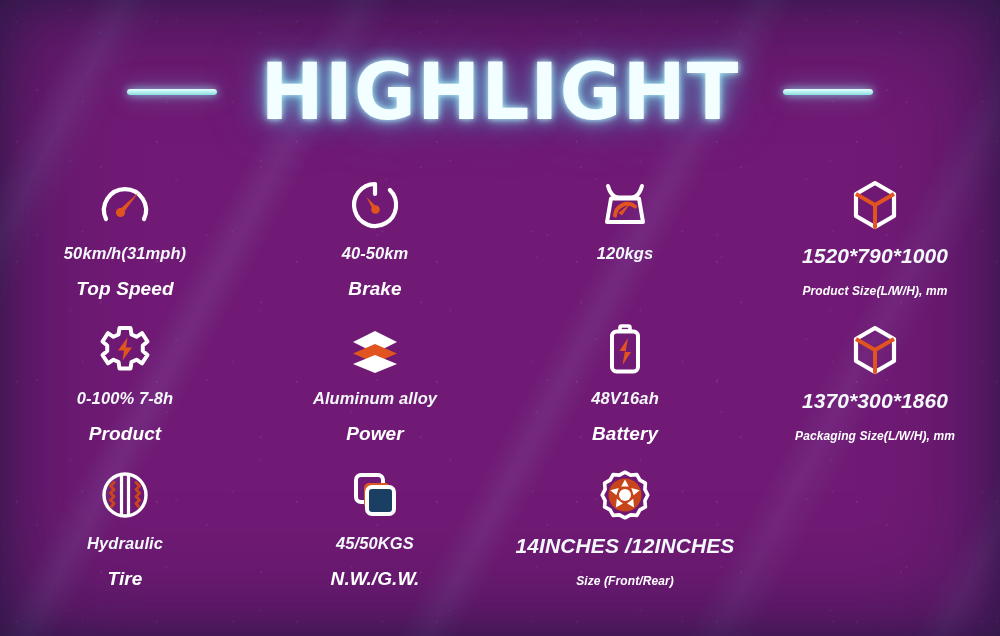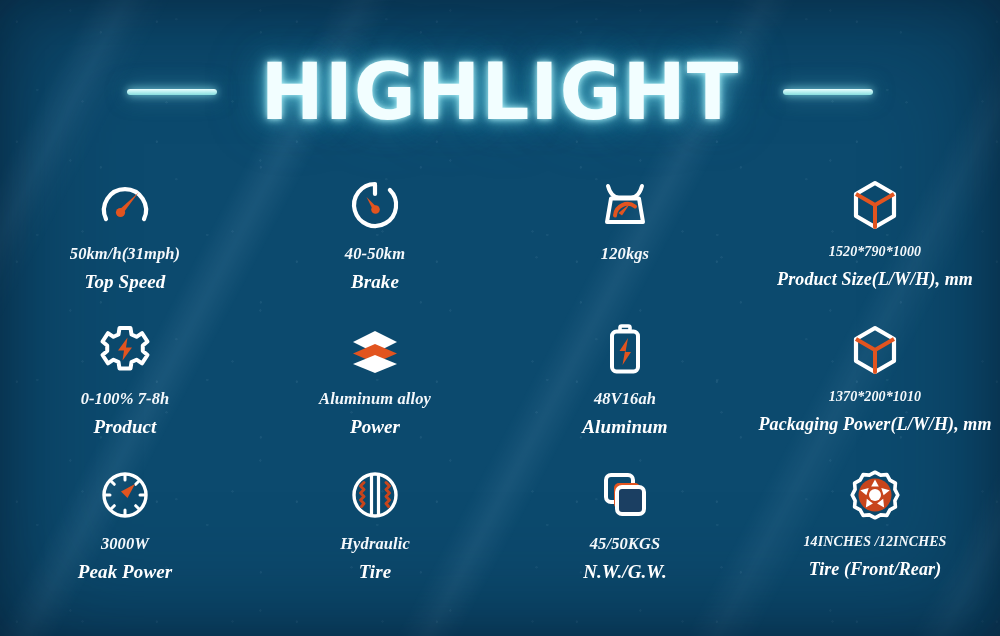--- a/index.html
+++ b/index.html
@@ -7,21 +7,21 @@
     width:1000px;height:636px;overflow:hidden;
     font-family:"Liberation Sans","DejaVu Sans",sans-serif;
     background:#123css;
   }
   #page{
     position:relative;width:1000px;height:636px;overflow:hidden;
     background:
       radial-gradient(120% 90% at 18% 6%, rgba(36,86,126,0.55) 0%, rgba(18,52,84,0) 55%),
       radial-gradient(100% 80% at 88% 96%, rgba(38,92,134,0.55) 0%, rgba(18,52,84,0) 60%),
       linear-gradient(150deg,#123css 0%,#16395a 30%,#1a4164 62%,#1d4469 100%);
-    background-color:#0c4a6e;
+    background-color:#701a75;
   }
   
   .tex-dots{
     position:absolute;inset:0;
     background-image:
       radial-gradient(circle at 12% 18%, rgba(190,225,245,0.10) 0 1px, transparent 1.4px),
       radial-gradient(circle at 37% 7%,  rgba(190,225,245,0.08) 0 1px, transparent 1.4px),
       radial-gradient(circle at 63% 24%, rgba(190,225,245,0.09) 0 1px, transparent 1.4px),
       radial-gradient(circle at 84% 12%, rgba(190,225,245,0.07) 0 1px, transparent 1.4px),
       radial-gradient(circle at 22% 62%, rgba(190,225,245,0.08) 0 1px, transparent 1.4px),
@@ -65,41 +65,41 @@
       0 0 16px rgba(120,225,240,.8),
       0 0 34px rgba(70,190,215,.55),
       0 0 60px rgba(50,160,195,.35);
     line-height:1;white-space:nowrap;
     transform:scaleX(.97);
   }
 
   
   .grid{
     position:absolute;top:172px;left:0;width:900px;height:440px;
-    display:grid;grid-template-columns:repeat(4,250px);grid-template-rows:repeat(3,145px);font-family:Liberation Serif, serif;
+    display:grid;grid-template-columns:repeat(4,250px);grid-template-rows:repeat(3,145px);
   }
   .cell{
     display:flex;flex-direction:column;align-items:center;justify-content:flex-start;
     padding-top:4px;
   }
   .icon{
     width:58px;height:58px;display:flex;align-items:center;justify-content:center;
     margin-bottom:10px;
   }
   .icon svg{display:block;overflow:visible;}
   .val{
     font-size:16.5px;font-style:italic;font-weight:700;color:#f4f8fb;
     line-height:1.18;white-space:nowrap;letter-spacing:.1px;
   }
   .lab{
     font-size:19px;font-style:italic;font-weight:700;color:#ffffff;
-    line-height:1.2;white-space:nowrap;margin-top:8px;letter-spacing:.1px;
-  }
-  .cell.wide .val{font-size:14px;}
-  .cell.wide .lab{font-size:18px;}
+    line-height:1.2;white-space:nowrap;margin-top:15px;letter-spacing:.1px;
+  }
+  .cell.wide .val{font-size:21px;}
+  .cell.wide .lab{font-size:12px;}
 </style>
 </head>
 <body>
 
 <div id="page">
   <div class="tex-streaks"></div>
   <div class="tex-dots"></div>
   <div class="vignette"></div>
 
   <div class="header">
@@ -187,55 +187,35 @@
 
     <div class="cell">
       <span class="icon">
         <svg width="56" height="56" viewBox="0 0 56 56">
           <rect x="23" y="4" width="10" height="5" rx="1.6" fill="none" stroke="#ffffff" stroke-width="3.6"></rect>
           <rect x="15" y="9.5" width="26" height="40" rx="4.5" fill="none" stroke="#ffffff" stroke-width="4"></rect>
           <path d="M31 16 L22.5 29 L28 29 L25.5 43 L34 30 L28.5 30 Z" fill="#e2541f"></path>
         </svg>
       </span>
       <span class="val">48V16ah</span>
-      <span class="lab">Aluminum</span>
+      <span class="lab">Battery</span>
     </div>
 
     <div class="cell wide">
       <span class="icon">
         <svg width="56" height="56" viewBox="0 0 56 56">
           <path d="M28 6 L47 17 L47 39 L28 50 L9 39 L9 17 Z" fill="none" stroke="#ffffff" stroke-width="4.2" stroke-linejoin="round"></path>
           <path d="M9 17 L28 28 L47 17" fill="none" stroke="#e2541f" stroke-width="4" stroke-linejoin="round"></path>
           <path d="M28 28 L28 50" fill="none" stroke="#e2541f" stroke-width="4" stroke-linecap="round"></path>
         </svg>
       </span>
-      <span class="val">1370*200*1010</span>
-      <span class="lab">Packaging Power(L/W/H), mm</span>
-    </div>
-
-    <div class="cell">
-      <span class="icon">
-        <svg width="56" height="56" viewBox="0 0 56 56">
-          <circle cx="28" cy="28" r="21" fill="none" stroke="#ffffff" stroke-width="3.4"></circle>
-          <g stroke="#ffffff" stroke-width="3" stroke-linecap="round">
-            <path d="M28 8.5 L28 13"></path>
-              <path d="M28 43 L28 47.5"></path>
-            <path d="M8.5 28 L13 28"></path>
-              <path d="M43 28 L47.5 28"></path>
-            <path d="M14.2 14.2 L17.3 17.3"></path>
-              <path d="M38.7 38.7 L41.8 41.8"></path>
-            <path d="M41.8 14.2 L38.7 17.3"></path>
-              <path d="M17.3 38.7 L14.2 41.8"></path>
-          </g>
-          <path d="M38 17 L24 24.5 L30.5 31 Z" fill="#e2541f"></path>
-        </svg>
-      </span>
-      <span class="val">3000W</span>
-      <span class="lab">Peak Power</span>
-    </div>
+      <span class="val">1370*300*1860</span>
+      <span class="lab">Packaging Size(L/W/H), mm</span>
+    </div>
+
 
     <div class="cell">
       <span class="icon">
         <svg width="56" height="56" viewBox="0 0 56 56">
           <circle cx="28" cy="28" r="21" fill="none" stroke="#ffffff" stroke-width="3.4"></circle>
           <path d="M24.5 8.5 L24.5 47.5" stroke="#ffffff" stroke-width="3.2" stroke-linecap="round"></path>
           <path d="M31.5 8.5 L31.5 47.5" stroke="#ffffff" stroke-width="3.2" stroke-linecap="round"></path>
           <path d="M17 15.5 L13.5 19 L17 22.5 L13.5 26 L17 29.5 L13.5 33 L17 36.5 L14.5 39.5" fill="none" stroke="#c8451c" stroke-width="3" stroke-linecap="round" stroke-linejoin="round"></path>
           <path d="M39 15.5 L42.5 19 L39 22.5 L42.5 26 L39 29.5 L42.5 33 L39 36.5 L41.5 39.5" fill="none" stroke="#c8451c" stroke-width="3" stroke-linecap="round" stroke-linejoin="round"></path>
         </svg>
@@ -271,17 +251,17 @@
             <path d="M28 12.5 L31.8 19.5 L24.2 19.5 Z"></path>
             <path d="M42.7 23.3 L36.6 28.3 L34.3 21.1 Z"></path>
             <path d="M37.1 40.6 L30.1 36.4 L36.2 31.8 Z"></path>
             <path d="M18.9 40.6 L19.8 31.8 L25.9 36.4 Z"></path>
             <path d="M13.3 23.3 L21.7 21.1 L19.4 28.3 Z"></path>
           </g>
           <circle cx="28" cy="28" r="5" fill="#ffffff"></circle>
         </svg>
       </span>
       <span class="val">14INCHES /12INCHES</span>
-      <span class="lab">Tire (Front/Rear)</span>
+      <span class="lab">Size (Front/Rear)</span>
     </div>
 
   </div>
 </div>
 
 </body></html>

